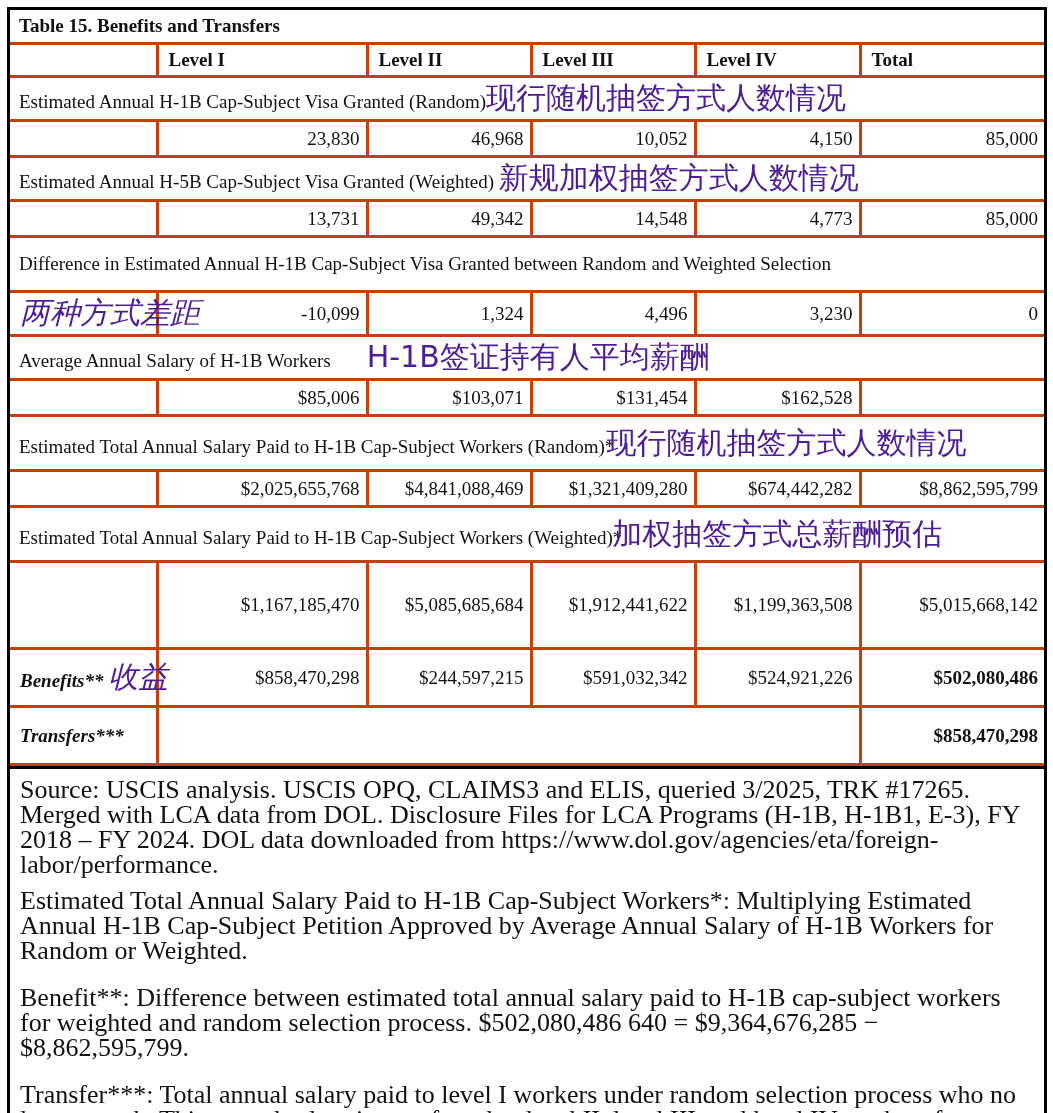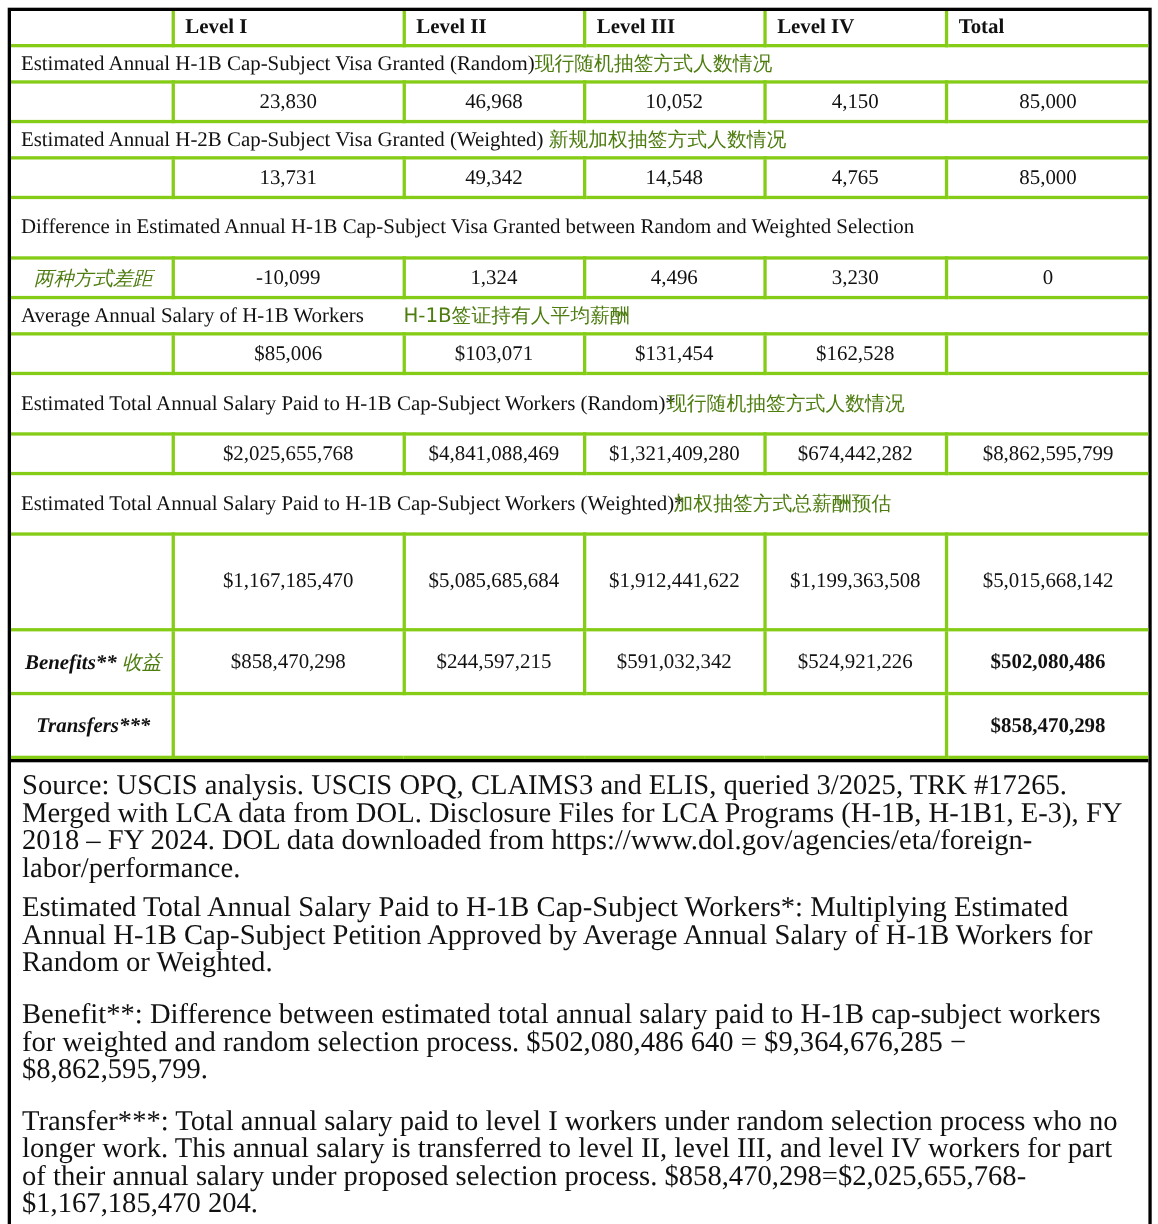--- a/index.html
+++ b/index.html
@@ -1,31 +1,31 @@
 <!DOCTYPE html>
 <html><head>
 <meta charset="utf-8">
 <style>
   html, body { margin: 0; padding: 0; background: #ffffff; }
   body { width: 1053px; height: 1113px; position: relative; overflow: hidden; font-family: "Liberation Serif", serif; color: #111; }
   .frame { position: absolute; left: 7px; top: 7px; width: 1040px; border: 3px solid #000; box-sizing: border-box; }
   table { border-collapse: collapse; width: 100%; table-layout: fixed; }
-  td { border: 3px solid #84cc16; padding: 0 6px; font-size: 19px; vertical-align: middle; white-space: nowrap; overflow: visible; }
+  td { border: 3px solid #c2410c; padding: 0 6px; font-size: 19px; vertical-align: middle; white-space: nowrap; overflow: visible; }
   tr:first-child td { border-top: none; }
   td:first-child { border-left: none; }
   td:last-child { border-right: none; }
   .title { font-weight: bold; height: 32px; padding-left: 9px; }
   .hdr td { font-weight: bold; height: 30px; padding-left: 10px; }
   .sec { height: 30px; padding-left: 9px; position: relative; }
   .sec.tall { height: 52px; }
   .num { text-align: right; padding-right: 6px; }
-  .numrow td { height: 33px; text-align: center; }
+  .numrow td { height: 33px; }
   .numrow.tall td { height: 84px; }
   .numrow.mid td { height: 55px; margin-top: 13px; }
-  .cn { font-family: "DejaVu Sans", sans-serif; font-size: 18px; color: #4d7c0f; }
+  .cn { font-family: "DejaVu Sans", sans-serif; font-size: 30px; color: #4c1d95; }
   .bold { font-weight: bold; }
   .rowlabel { padding-left: 10px; font-style: italic; }
   .notes { padding: 8px 10px 10px 10px; font-size: 26px; line-height: 25px; border-top: 3px solid #000; }
   .notes p { margin: 0 0 11px 0; }
   .notes p.gap { margin-bottom: 22px; }
   .notes p:last-child { margin-bottom: 0; }
 </style>
 </head>
 <body>
 
@@ -34,20 +34,23 @@
   <colgroup>
     <col style="width:147px">
         <col style="width:210px">
         <col style="width:164px">
         <col style="width:164px">
         <col style="width:165px">
         <col>
   </colgroup>
 
   <tbody>
+        <tr>
+    <td colspan="6" class="title">Table 15. Benefits and Transfers</td>
+  </tr>
 
   <tr class="hdr">
     <td></td>
     <td>Level I</td>
     <td>Level II</td>
     <td>Level III</td>
     <td>Level IV</td>
     <td>Total</td>
   </tr>
 
@@ -57,28 +60,28 @@
   <tr class="numrow">
     <td></td>
     <td class="num">23,830</td>
     <td class="num">46,968</td>
     <td class="num">10,052</td>
     <td class="num">4,150</td>
     <td class="num">85,000</td>
   </tr>
 
   <tr>
-    <td colspan="6" class="sec"><span>Estimated Annual H-2B Cap-Subject Visa Granted (Weighted)</span>&nbsp;<span class="cn">新规加权抽签方式人数情况</span></td>
+    <td colspan="6" class="sec"><span>Estimated Annual H-5B Cap-Subject Visa Granted (Weighted)</span>&nbsp;<span class="cn">新规加权抽签方式人数情况</span></td>
   </tr>
   <tr class="numrow">
     <td></td>
     <td class="num">13,731</td>
     <td class="num">49,342</td>
     <td class="num">14,548</td>
-    <td class="num">4,765</td>
+    <td class="num">4,773</td>
     <td class="num">85,000</td>
   </tr>
 
   <tr>
     <td colspan="6" class="sec tall">Difference in Estimated Annual H-1B Cap-Subject Visa Granted between Random and Weighted Selection</td>
   </tr>
   <tr class="numrow">
     <td class="rowlabel" style="overflow:visible;"><span class="cn" style="position:relative; z-index:2;">两种方式差距</span></td>
     <td class="num">-10,099</td>
     <td class="num">1,324</td>

